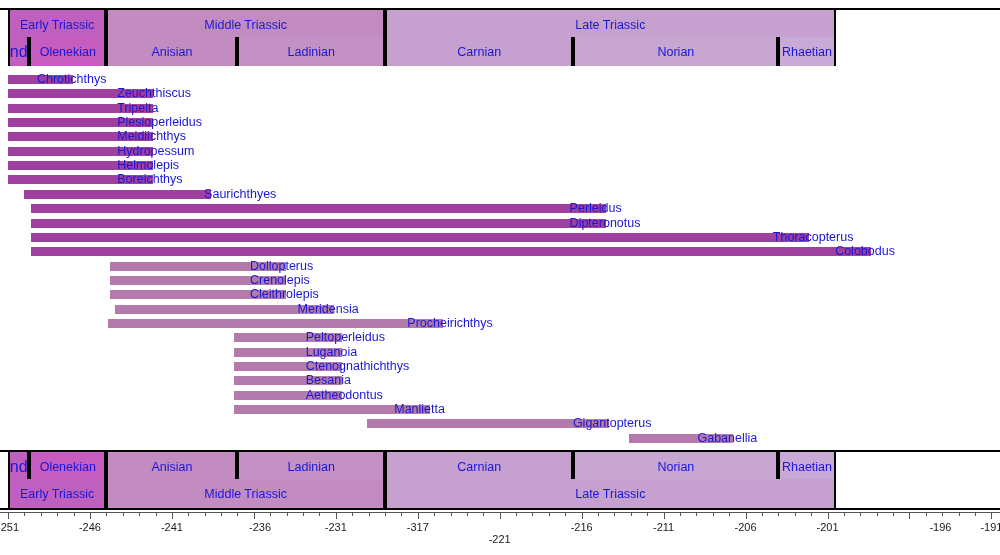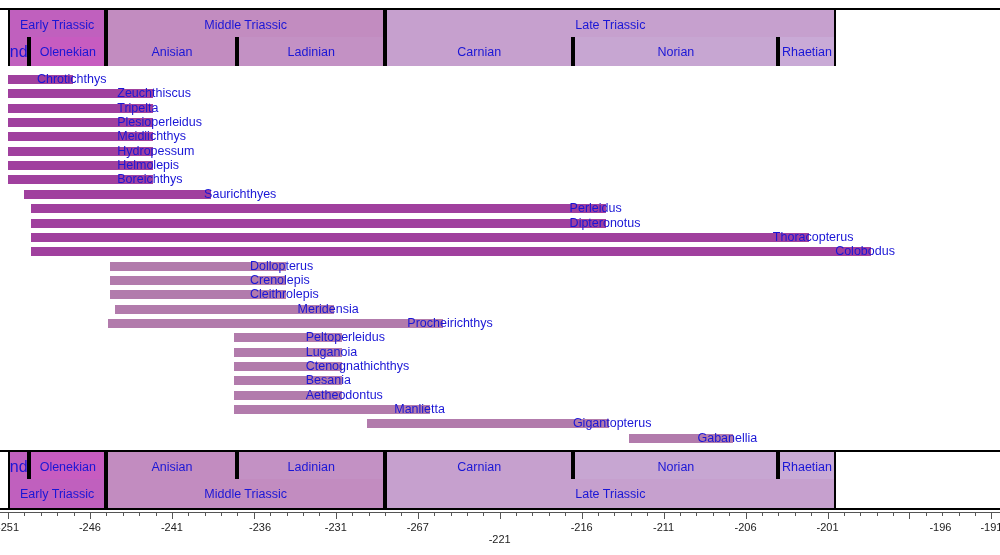--- a/index.html
+++ b/index.html
@@ -293,21 +293,21 @@
       <div class="tickmark" style="left: 926px; top: 512px; height: 4px;"></div>
       <div class="tickmark" style="left: 942px; top: 512px; height: 4px;"></div>
       <div class="tickmark" style="left: 959px; top: 512px; height: 4px;"></div>
       <div class="tickmark" style="left: 975px; top: 512px; height: 4px;"></div>
       <div class="tickmark" style="left: 991px; top: 512px; height: 7px;"></div>
       <div class="ticklabel" style="left: 8px; top: 521px;">-251</div>
       <div class="ticklabel" style="left: 89.95px; top: 521px;">-246</div>
       <div class="ticklabel" style="left: 171.9px; top: 521px;">-241</div>
       <div class="ticklabel" style="left: 260px; top: 521px;">-236</div>
       <div class="ticklabel" style="left: 335.8px; top: 521px;">-231</div>
-      <div class="ticklabel" style="left: 417.75px; top: 521px;">-267</div>
+      <div class="ticklabel" style="left: 417.75px; top: 521px;">-317</div>
       <div class="ticklabel" style="left: 499.7px; top: 533px;">-221</div>
       <div class="ticklabel" style="left: 581.65px; top: 521px;">-216</div>
       <div class="ticklabel" style="left: 663.6px; top: 521px;">-211</div>
       <div class="ticklabel" style="left: 745.55px; top: 521px;">-206</div>
       <div class="ticklabel" style="left: 827.5px; top: 521px;">-201</div>
       <div class="ticklabel" style="left: 909.45px; top: 521px; margin-left: 31px;">-196</div>
       <div class="ticklabel" style="left: 991.4px; top: 521px;">-191</div>
     </div>
 </div>
 

